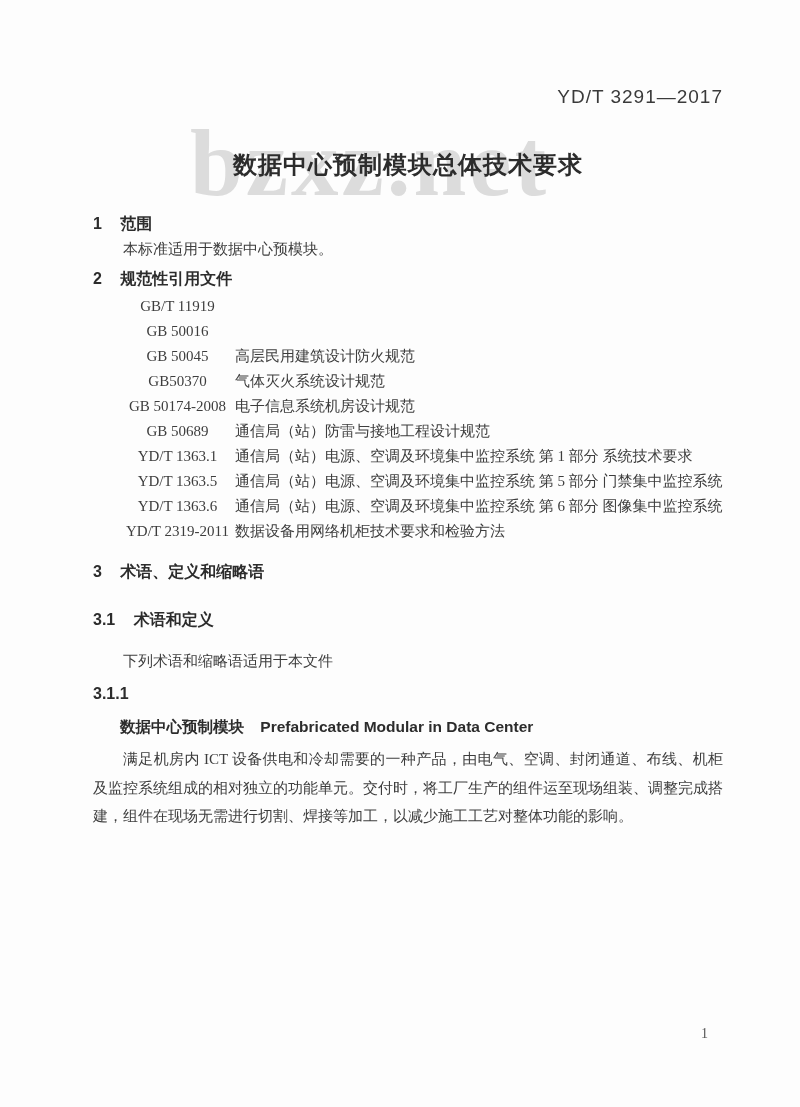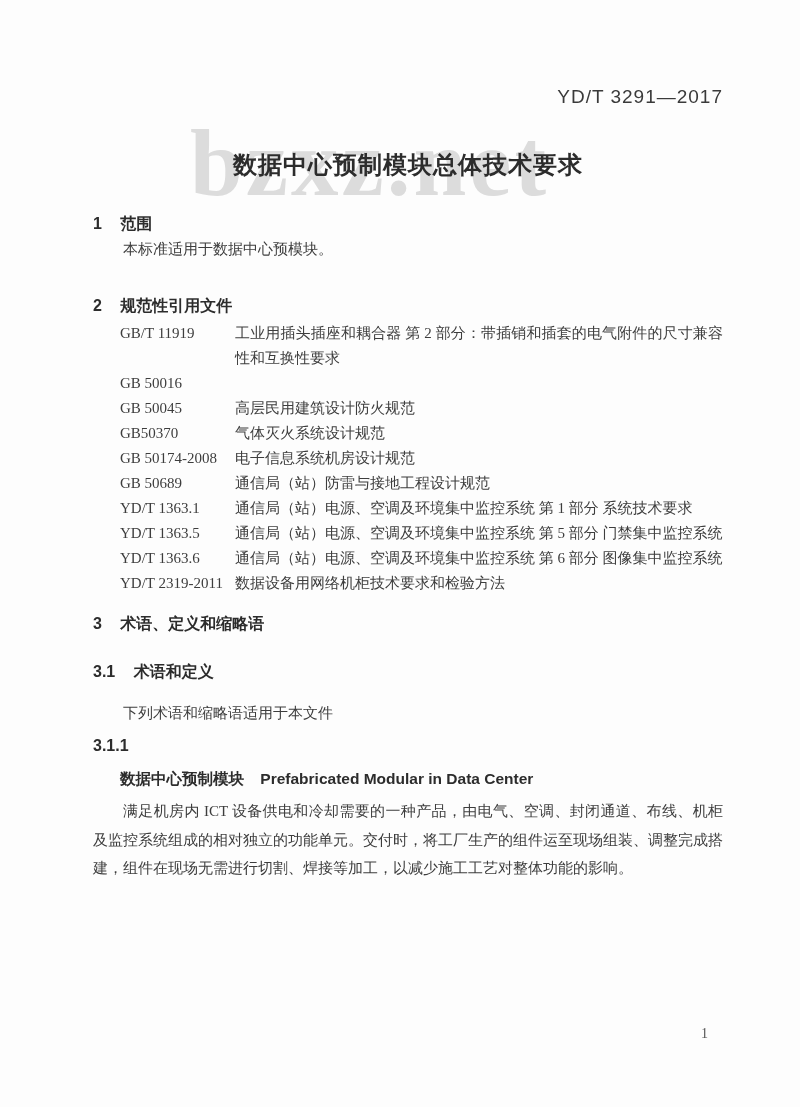--- a/index.html
+++ b/index.html
@@ -53,21 +53,21 @@
   .heading {
     font-family: "Liberation Sans", sans-serif;
     font-weight: bold;
     font-size: 16px;
     line-height: 22px;
     color: #2c2c2c;
   }
   .heading .h-num { display: inline-block; }
   .heading .h-label { display: inline-block; margin-left: 14px; }
   .h-s1   { margin-top: 33px; }
-  .h-s2   { margin-top: 31px; }
+  .h-s2   { margin-top: 4px; }
   .h-s3   { margin-top: 17px; }
   .h-s31  { margin-top: 26px; }
   .h-s311 { margin-top: 8px; }
   .body-p {
     margin: 0;
     font-size: 15px;
     line-height: 28.5px;
     text-align: justify;
     text-indent: 2em;
     color: #3d3d3d;
@@ -76,21 +76,21 @@
   .p-s2-intro { margin-top: 28px; }
   .p-s31-intro { margin-top: 16px; text-indent: 2em; }
   .p-def { margin-top: 6px; }
   .refs { margin-top: 4px; margin-left: 27px; }
   .ref-row {
     display: flex;
     font-size: 15px;
     line-height: 25px;
     color: #3d3d3d;
   }
-  .ref-code { width: 115px; flex-shrink: 0; }
+  .ref-code { width: 115px; flex-shrink: 0; text-align: center; }
   .ref-desc { flex: 1; text-align: justify; }
   .term-line {
     margin-top: 10px;
     margin-left: 27px;
     font-family: "Liberation Sans", sans-serif;
     font-weight: bold;
     font-size: 15.5px;
     line-height: 24px;
     color: #2c2c2c;
   }
@@ -126,21 +126,20 @@
 
     <div class="heading h-s2">
       <span class="h-num">2</span>
       <span class="h-label">规范性引用文件</span>
     </div>
 
 
     <div class="refs">
       <div class="ref-row">
         <span class="ref-code">GB/T 11919</span>
-        <span class="ref-desc">工业用插头插座和耦合器 第 2 部分：带插销和插套的电气附件的尺寸兼容性和互换性要求</span>
       </div>
       <div class="ref-row">
         <span class="ref-code">GB 50016</span>
       </div>
       <div class="ref-row">
         <span class="ref-code">GB 50045</span>
         <span class="ref-desc">高层民用建筑设计防火规范</span>
       </div>
       <div class="ref-row">
         <span class="ref-code">GB50370</span>

